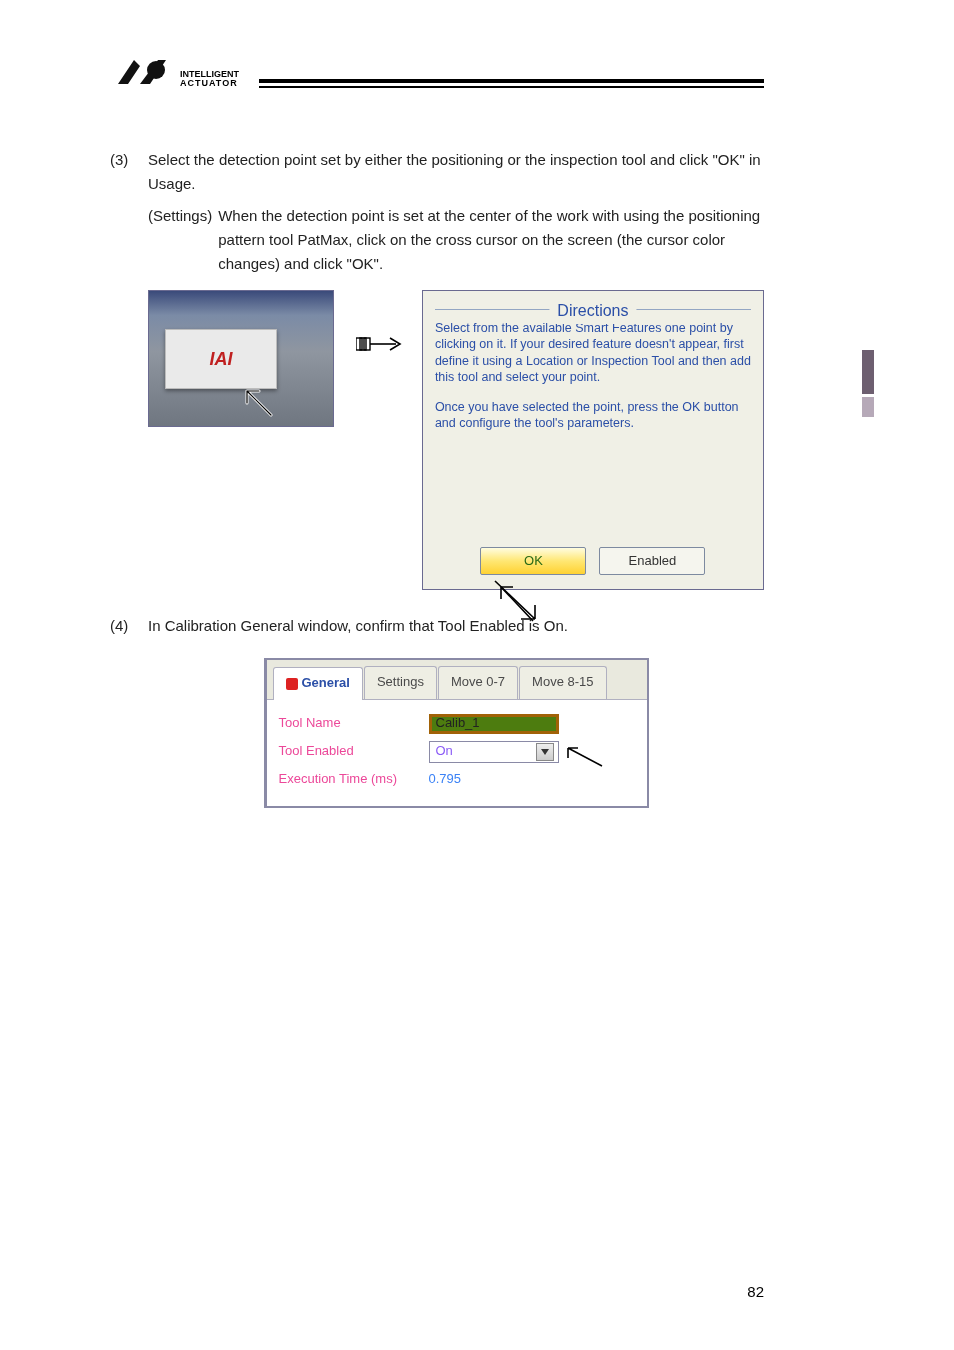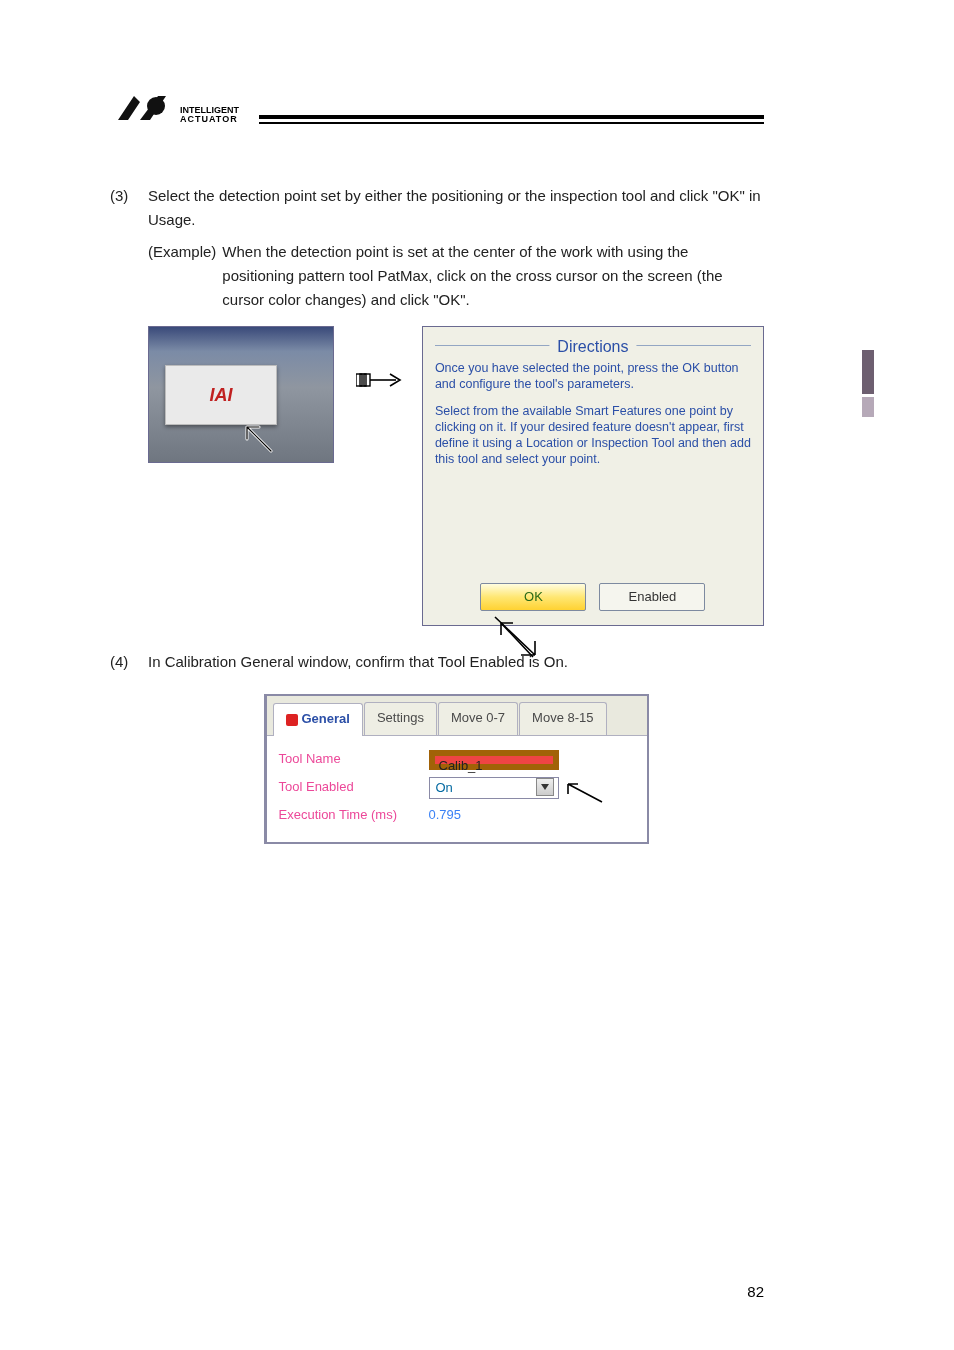--- a/index.html
+++ b/index.html
@@ -6,21 +6,21 @@
     margin: 0;
     padding: 0;
     font-family: Arial, sans-serif;
     background: #fff;
     width: 954px;
   }
   .page {
     width: 874px;
     min-height: 1350px;
     position: relative;
-    padding: 96px 0;
+    padding: 60px 0;
     box-sizing: border-box;
   }
   .header-area {
     margin: 0 110px 60px 110px;
   }
   .logo-row {
     display: flex;
     align-items: flex-end;
     gap: 10px;
   }
@@ -204,35 +204,35 @@
     align-items: center;
     height: 28px;
   }
   .prop-label {
     width: 150px;
     color: #ec4899;
   }
   .prop-input {
     width: 130px;
     height: 20px;
-    border: 6px solid #a16207;
+    border: 3px solid #a16207;
     padding: 0 4px;
     font-size: 13px;
-    background: #ef4444;
+    background: #4d7c0f;
     box-sizing: border-box;
-    display:flex;
+    display:flex;align-items:center;
   }
   .prop-select {
     width: 130px;
     height: 22px;
     border: 1px solid #8a8aa6;
     background: #fff;
-    display:flex;justify-content:space-between;
+    display:flex;align-items:center;justify-content:space-between;
     padding: 0 4px 0 6px;
-    color:#0369a1;
+    color:#8b5cf6;
     box-sizing: border-box;
     position: relative;
   }
   .select-caret {
     width: 16px; height: 16px;
     display:flex;align-items:center;justify-content:center;
     background: linear-gradient(#eee,#ccc);
     border:1px solid #888;
   }
   .select-arrow-callout {
@@ -290,21 +290,21 @@
 
   <div class="content">
 
     <div class="item">
       <div class="item-num">(3)</div>
       <div class="item-text">Select the detection point set by either the positioning or the inspection tool and click "OK" in Usage.</div>
     </div>
 
     <div class="example-block">
       <div class="example-row">
-        <div class="example-label">(Example)</div>
+        <div class="example-label">(Settings)</div>
         <div class="example-body">When the detection point is set at the center of the work with using the positioning pattern tool PatMax, click on the cross cursor on the screen (the cursor color changes) and click "OK".</div>
       </div>
     </div>
 
     <div class="fig1">
       <div class="camera-pane">
         <div class="camera-sticker">IAI</div>
         <div class="camera-arrow">
           <svg width="36" height="36" viewBox="0 0 36 36">
             <path d="M34 34 L10 10 M10 10 L10 22 M10 10 L22 10" stroke="#fff" stroke-width="3" fill="none" stroke-linecap="round"></path>
@@ -322,22 +322,22 @@
           <polyline points="34,10 44,16 34,22" fill="none" stroke="#000" stroke-width="1.6"></polyline>
         </svg>
       </div>
 
       <div class="directions-pane">
         <div class="directions-top-rule">
           <div class="directions-title-wrap">
             <span class="directions-title">Directions</span>
           </div>
         </div>
+        <div class="directions-text">Select from the available Smart Features one point by clicking on it. If your desired feature doesn't appear, first define it using a Location or Inspection Tool and then add this tool and select your point.</div>
         <div class="directions-text" style="margin-top:14px">Once you have selected the point, press the OK button and configure the tool's parameters.</div>
-        <div class="directions-text">Select from the available Smart Features one point by clicking on it. If your desired feature doesn't appear, first define it using a Location or Inspection Tool and then add this tool and select your point.</div>
 
         <div class="btn-row">
           <div class="btn ok">OK</div>
           <div class="btn cancel">Enabled</div>
         </div>
 
         <div class="ok-arrow">
           <svg width="60" height="50" viewBox="0 0 60 50">
             <path d="M8 4 L48 42 M8 4 L8 18 M8 4 L22 4" stroke="#000" stroke-width="1.6" fill="none" transform="rotate(180 30 24)"></path>
             <path d="M50 46 L18 12 M18 12 L18 24 M18 12 L30 12" stroke="#000" stroke-width="1.6" fill="none"></path>

